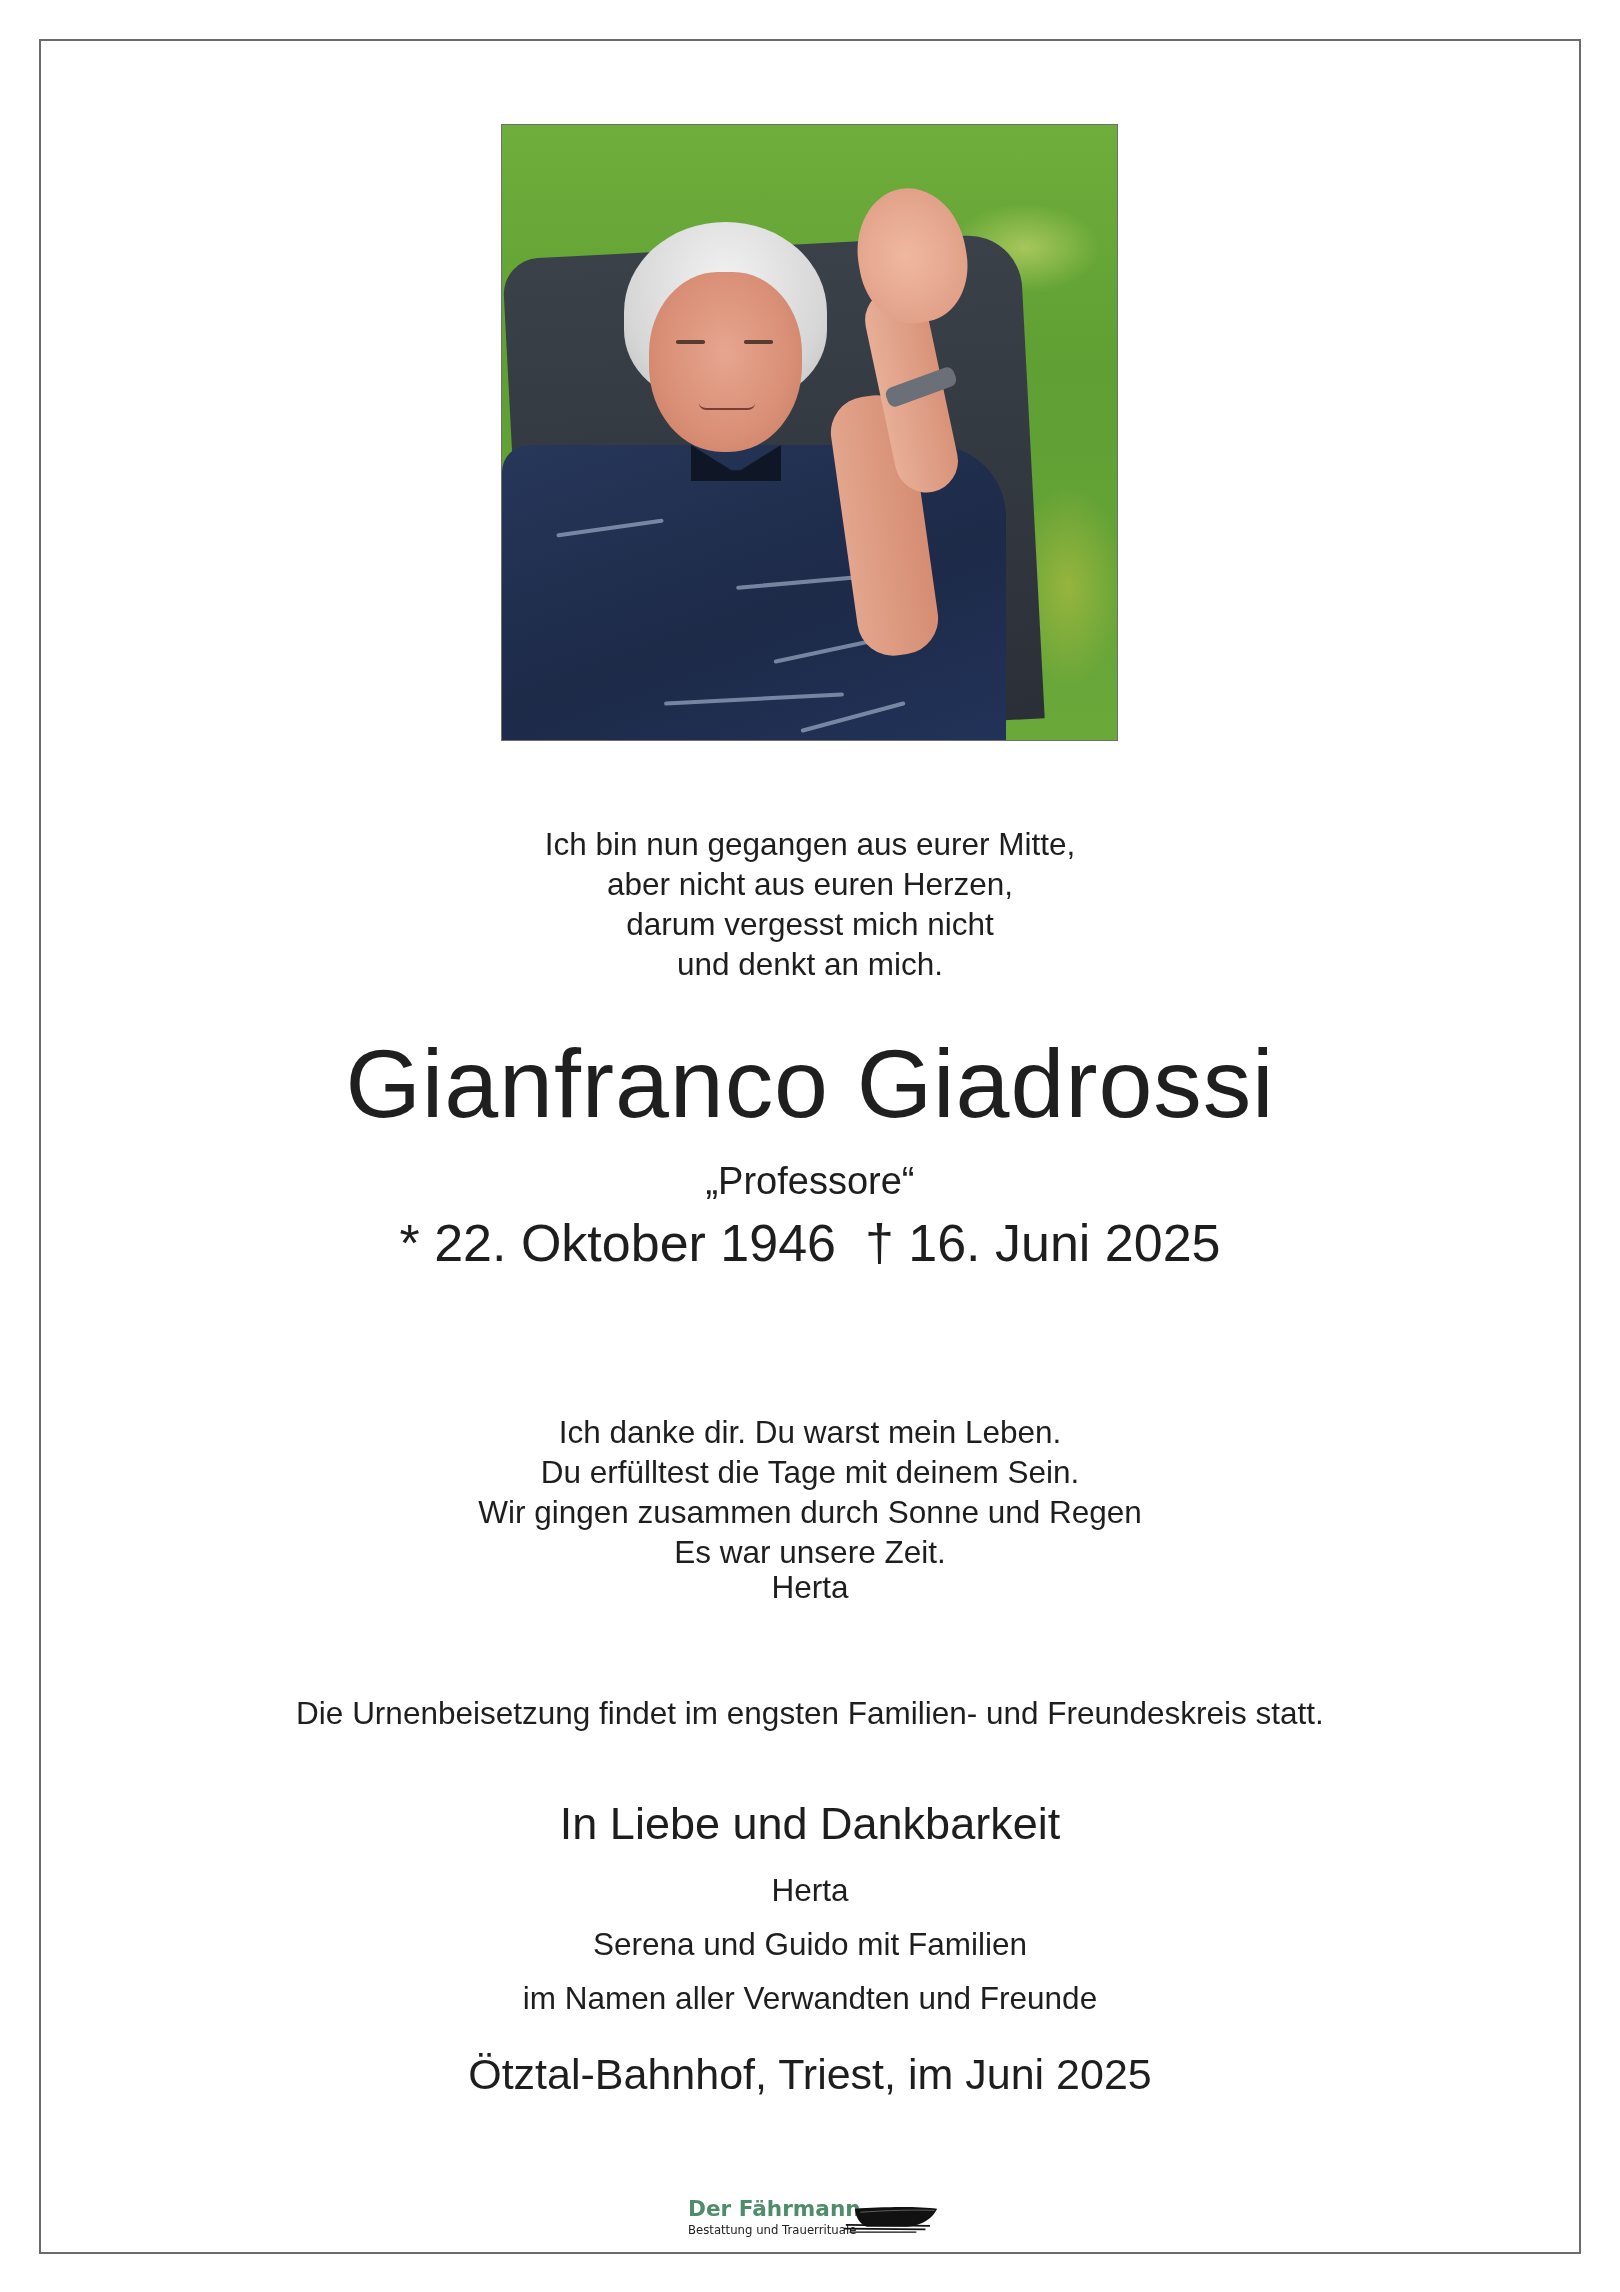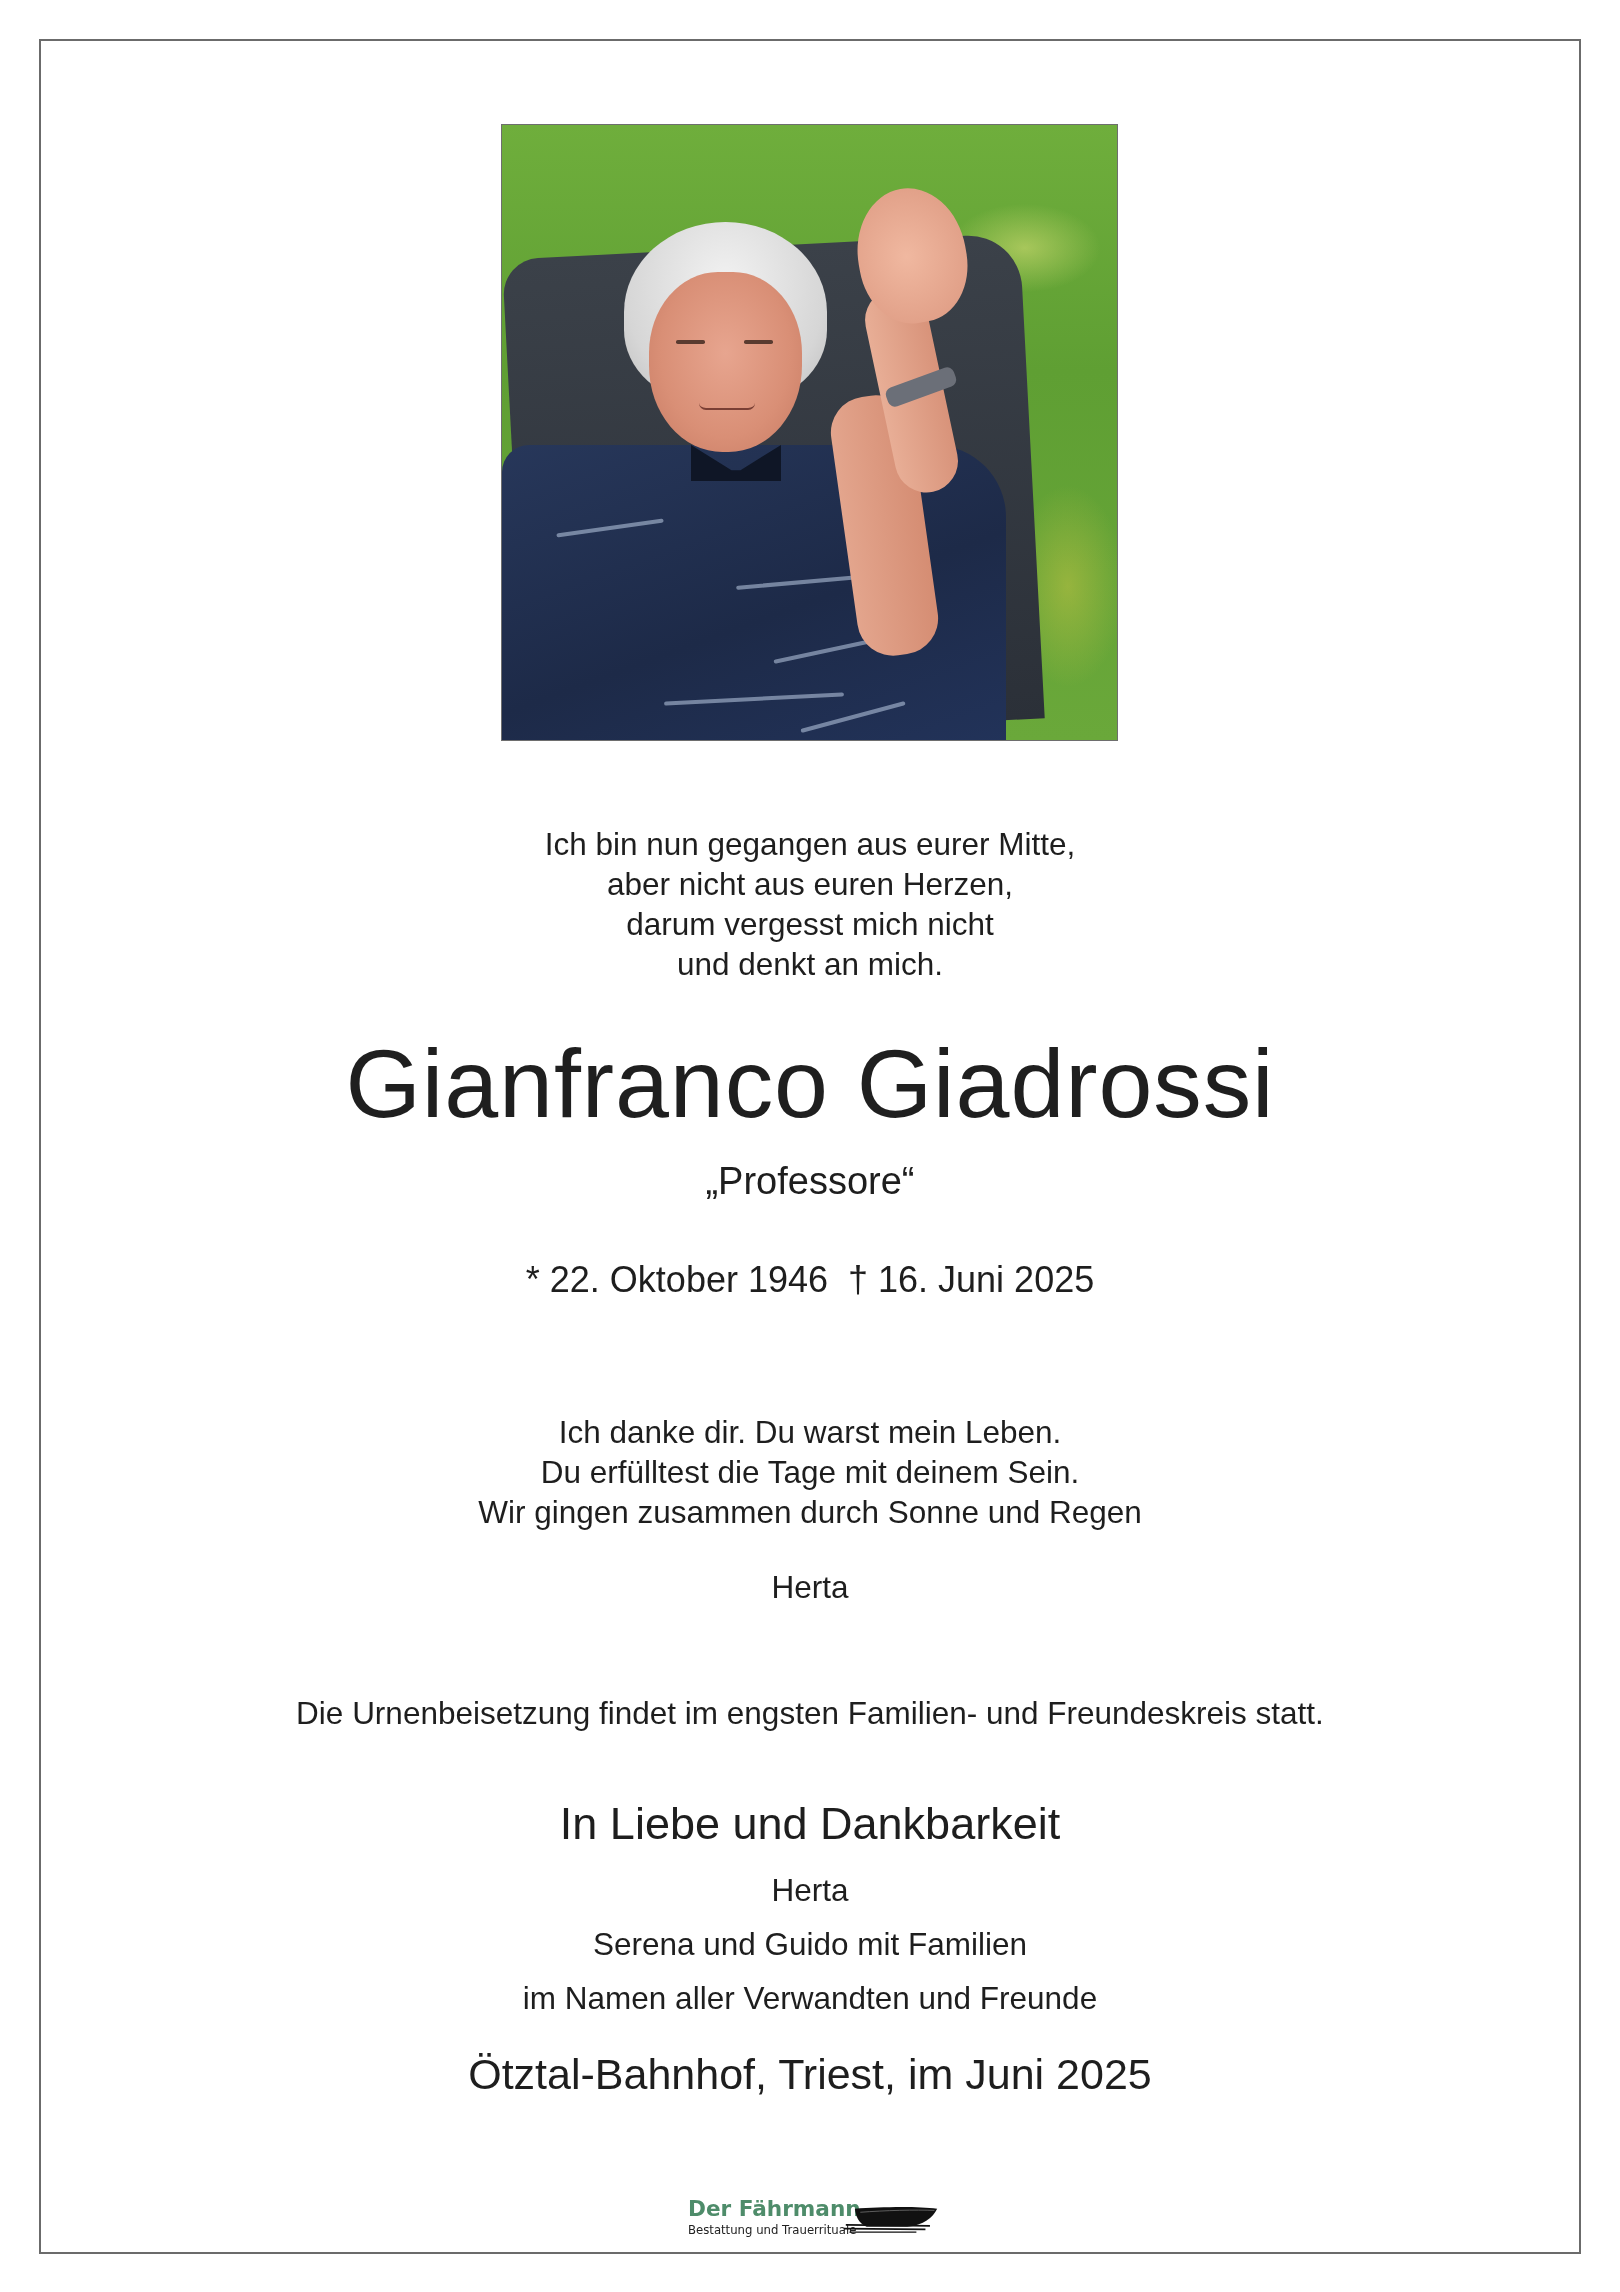--- a/index.html
+++ b/index.html
@@ -34,21 +34,21 @@
   .forearm { position: absolute; left: 378px; top: 162px; width: 63px; height: 207px; border-radius: 31.5px;
              background: linear-gradient(90deg, #e8ae96, #d8937a); transform: rotate(-12deg); }
   .hand { position: absolute; left: 356px; top: 63px; width: 108px; height: 135px; border-radius: 50% 50% 45% 45%;
           background: radial-gradient(ellipse at 45% 50%, #f0b8a0, #dc9880); transform: rotate(-10deg); }
   .watch { position: absolute; left: 383px; top: 252px; width: 72px; height: 20px; background: #6b6f78;
            border-radius: 7.2px; transform: rotate(-20deg); }
   .center { position: absolute; left: 0; width: 1620px; text-align: center; white-space: nowrap; }
   .poem { font-size: 31.5px; line-height: 40px; color: #1e1e1e; }
   .name { font-size: 97px; line-height: 108px; color: #1f1f1f; letter-spacing: 0.9px; }
   .nickname { font-size: 38px; line-height: 45px; }
-  .dates { font-size: 36px; line-height: 45px; margin-top: 36px; }
+  .dates { font-size: 52px; line-height: 45px; }
   .notice { font-size: 31.5px; line-height: 40px; }
   .closing-title { font-size: 45px; line-height: 54px; }
   .mourners { font-size: 31.5px; line-height: 54px; }
   .place { font-size: 43px; line-height: 40px; }
   .logo { position: absolute; left: 688px; top: 2196px; width: 261px; height: 45px; }
   .logo-title { position: absolute; left: 0; top: 0; font-size: 21.6px; line-height: 25px; font-weight: bold;
                 color: #4e8c6a; white-space: nowrap; font-family: "DejaVu Sans", sans-serif; }
   .logo-sub { position: absolute; left: 0; top: 27px; font-size: 11.7px; line-height: 14.4px; color: #222;
               white-space: nowrap; font-family: "DejaVu Sans", sans-serif; }
   .boat { position: absolute; left: 156px; top: 9px; width: 95px; height: 29px; }
@@ -92,20 +92,21 @@
 <div class="center name" style="top:1030px;">Gianfranco Giadrossi</div>
 
 <div class="center nickname" style="top:1159px;">„Professore“</div>
 
 <div class="center dates" style="top:1221px;white-space:pre;">* 22. Oktober 1946  † 16. Juni 2025</div>
 
 <div class="center poem" style="top:1412px;">
   <div>Ich danke dir. Du warst mein Leben.</div>
   <div>Du erfülltest die Tage mit deinem Sein.</div>
   <div>Wir gingen zusammen durch Sonne und Regen</div>
+  <div>Es war unsere Zeit.</div>
 </div>
 
 <div class="center poem" style="top:1567px;">Herta</div>
 
 <div class="center notice" style="top:1671px;margin-top:22px;">Die Urnenbeisetzung findet im engsten Familien- und Freundeskreis statt.</div>
 
 <div class="center closing-title" style="top:1797px;">In Liebe und Dankbarkeit</div>
 
 <div class="center mourners" style="top:1863px;">
   <div>Herta</div>

